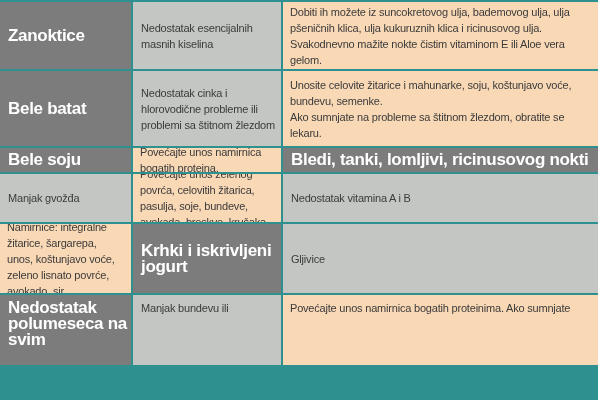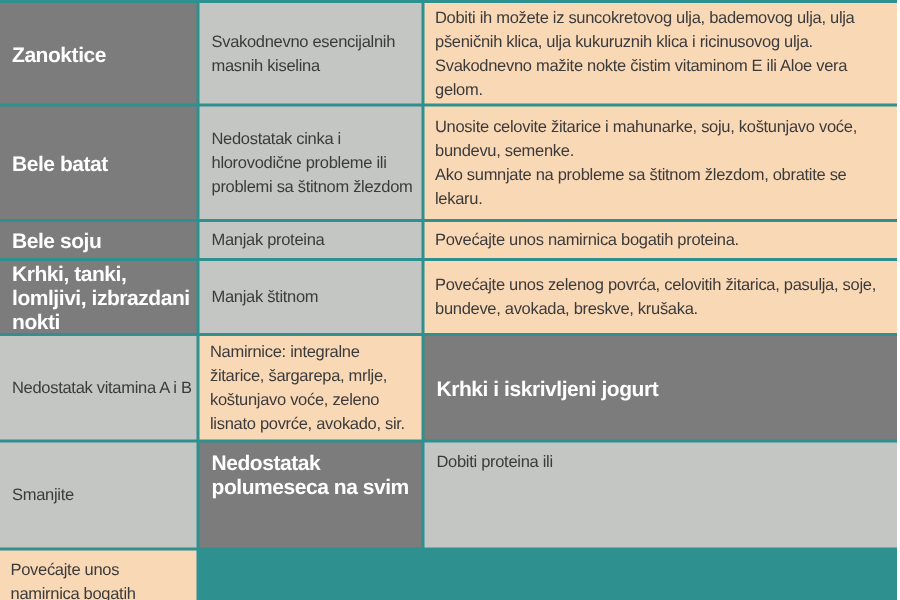--- a/index.html
+++ b/index.html
@@ -31,21 +31,21 @@
     overflow:hidden;
     box-sizing:border-box;
     line-height:16px;
     letter-spacing:-0.2px;
   }
   .cell span{white-space:pre-line;}
   .condition{
     background:var(--condition-col-bg);
     color:var(--condition-text);
     font-weight:bold;
-    font-size:14px;
+    font-size:17px;
     padding:2px 3px 2px 8px;
     letter-spacing:-0.3px;
   }
   .cause{
     background:var(--cause-col-bg);
     color:var(--body-text);
     font-size:11px;
     padding:2px 3px 2px 8px;
   }
   .advice{
@@ -58,75 +58,72 @@
 </style>
 </head>
 <body>
 
 <div class="table">
 
   <div class="cell condition">
       <span>Zanoktice</span>
     </div>
   <div class="cell cause">
-      <span>Svakodnevno esencijalnih masnih kiselina</span>
+      <span>Nedostatak esencijalnih masnih kiselina</span>
     </div>
   <div class="cell advice">
       <span>Dobiti ih možete iz suncokretovog ulja, bademovog ulja, ulja pšeničnih klica, ulja kukuruznih klica i ricinusovog ulja.
 Svakodnevno mažite nokte čistim vitaminom E ili Aloe vera gelom.</span>
     </div>
 
   <div class="cell condition">
       <span>Bele batat</span>
     </div>
   <div class="cell cause">
       <span>Nedostatak cinka i hlorovodične probleme ili problemi sa štitnom žlezdom</span>
     </div>
   <div class="cell advice">
       <span>Unosite celovite žitarice i mahunarke, soju, koštunjavo voće, bundevu, semenke.
 Ako sumnjate na probleme sa štitnom žlezdom, obratite se lekaru.</span>
     </div>
 
   <div class="cell condition">
       <span>Bele soju</span>
     </div>
-  <div class="cell cause">
-      <span>Manjak proteina</span>
-    </div>
   <div class="cell advice">
       <span>Povećajte unos namirnica bogatih proteina.</span>
     </div>
 
   <div class="cell condition">
-      <span>Krhki, tanki, lomljivi, izbrazdani nokti</span>
+      <span>Bledi, tanki, lomljivi, ricinusovog nokti</span>
     </div>
   <div class="cell cause">
-      <span>Manjak štitnom</span>
+      <span>Manjak gvožđa</span>
     </div>
   <div class="cell advice">
       <span>Povećajte unos zelenog povrća, celovitih žitarica, pasulja, soje, bundeve, avokada, breskve, krušaka.</span>
     </div>
 
   <div class="cell cause">
       <span>Nedostatak vitamina A i B</span>
     </div>
   <div class="cell advice">
-      <span>Namirnice: integralne žitarice, šargarepa, mrlje, koštunjavo voće, zeleno lisnato povrće, avokado, sir.</span>
+      <span>Namirnice: integralne žitarice, šargarepa, unos, koštunjavo voće, zeleno lisnato povrće, avokado, sir.</span>
     </div>
 
   <div class="cell condition">
       <span>Krhki i iskrivljeni jogurt</span>
     </div>
   <div class="cell cause">
-      <span>Smanjite</span>
+      <span>Gljivice</span>
     </div>
 
   <div class="cell condition row-last">
       <span>Nedostatak polumeseca na svim</span>
     </div>
   <div class="cell cause row-last">
-      <span>Dobiti proteina ili</span>
+      <span>Manjak bundevu ili</span>
     </div>
   <div class="cell advice row-last">
       <span>Povećajte unos namirnica bogatih proteinima. Ako sumnjate</span>
     </div>
 
 </div>
 
 </body></html>

